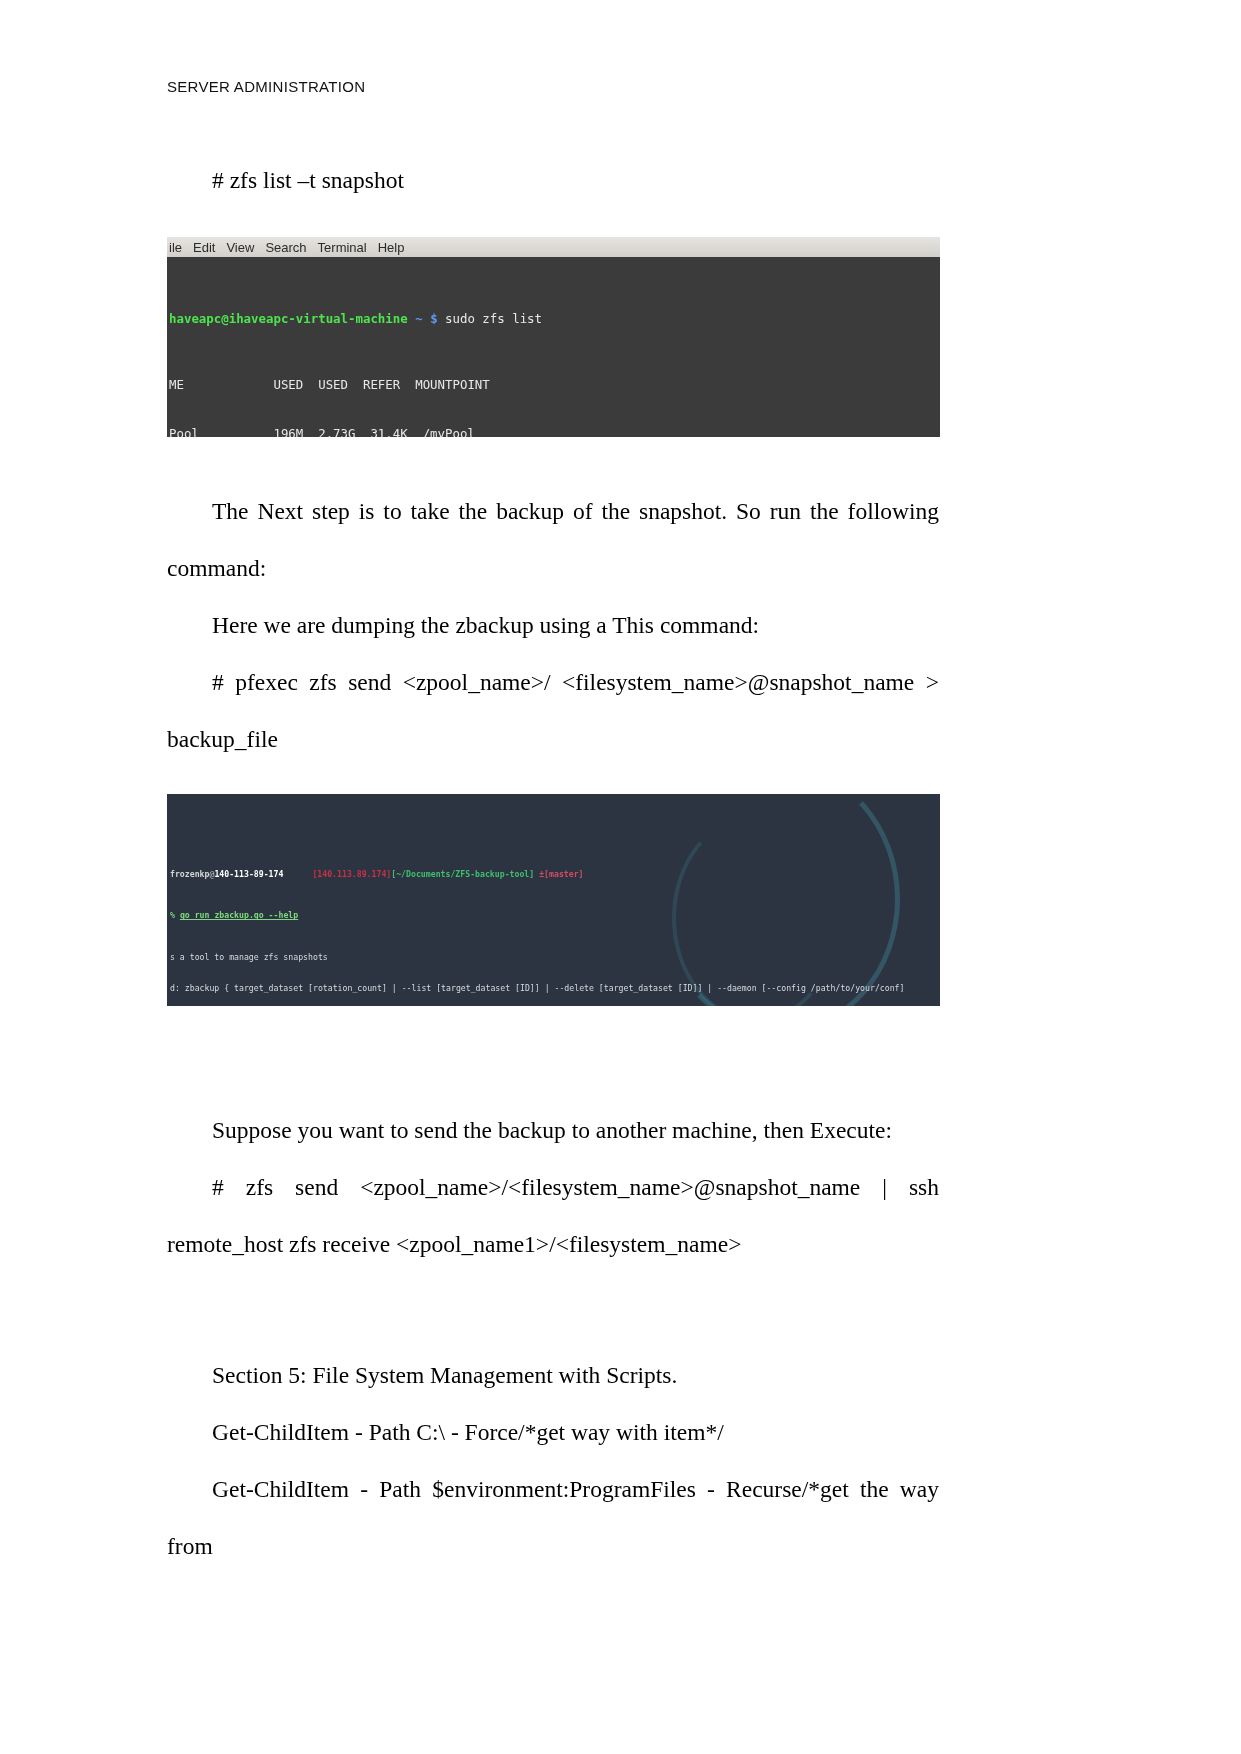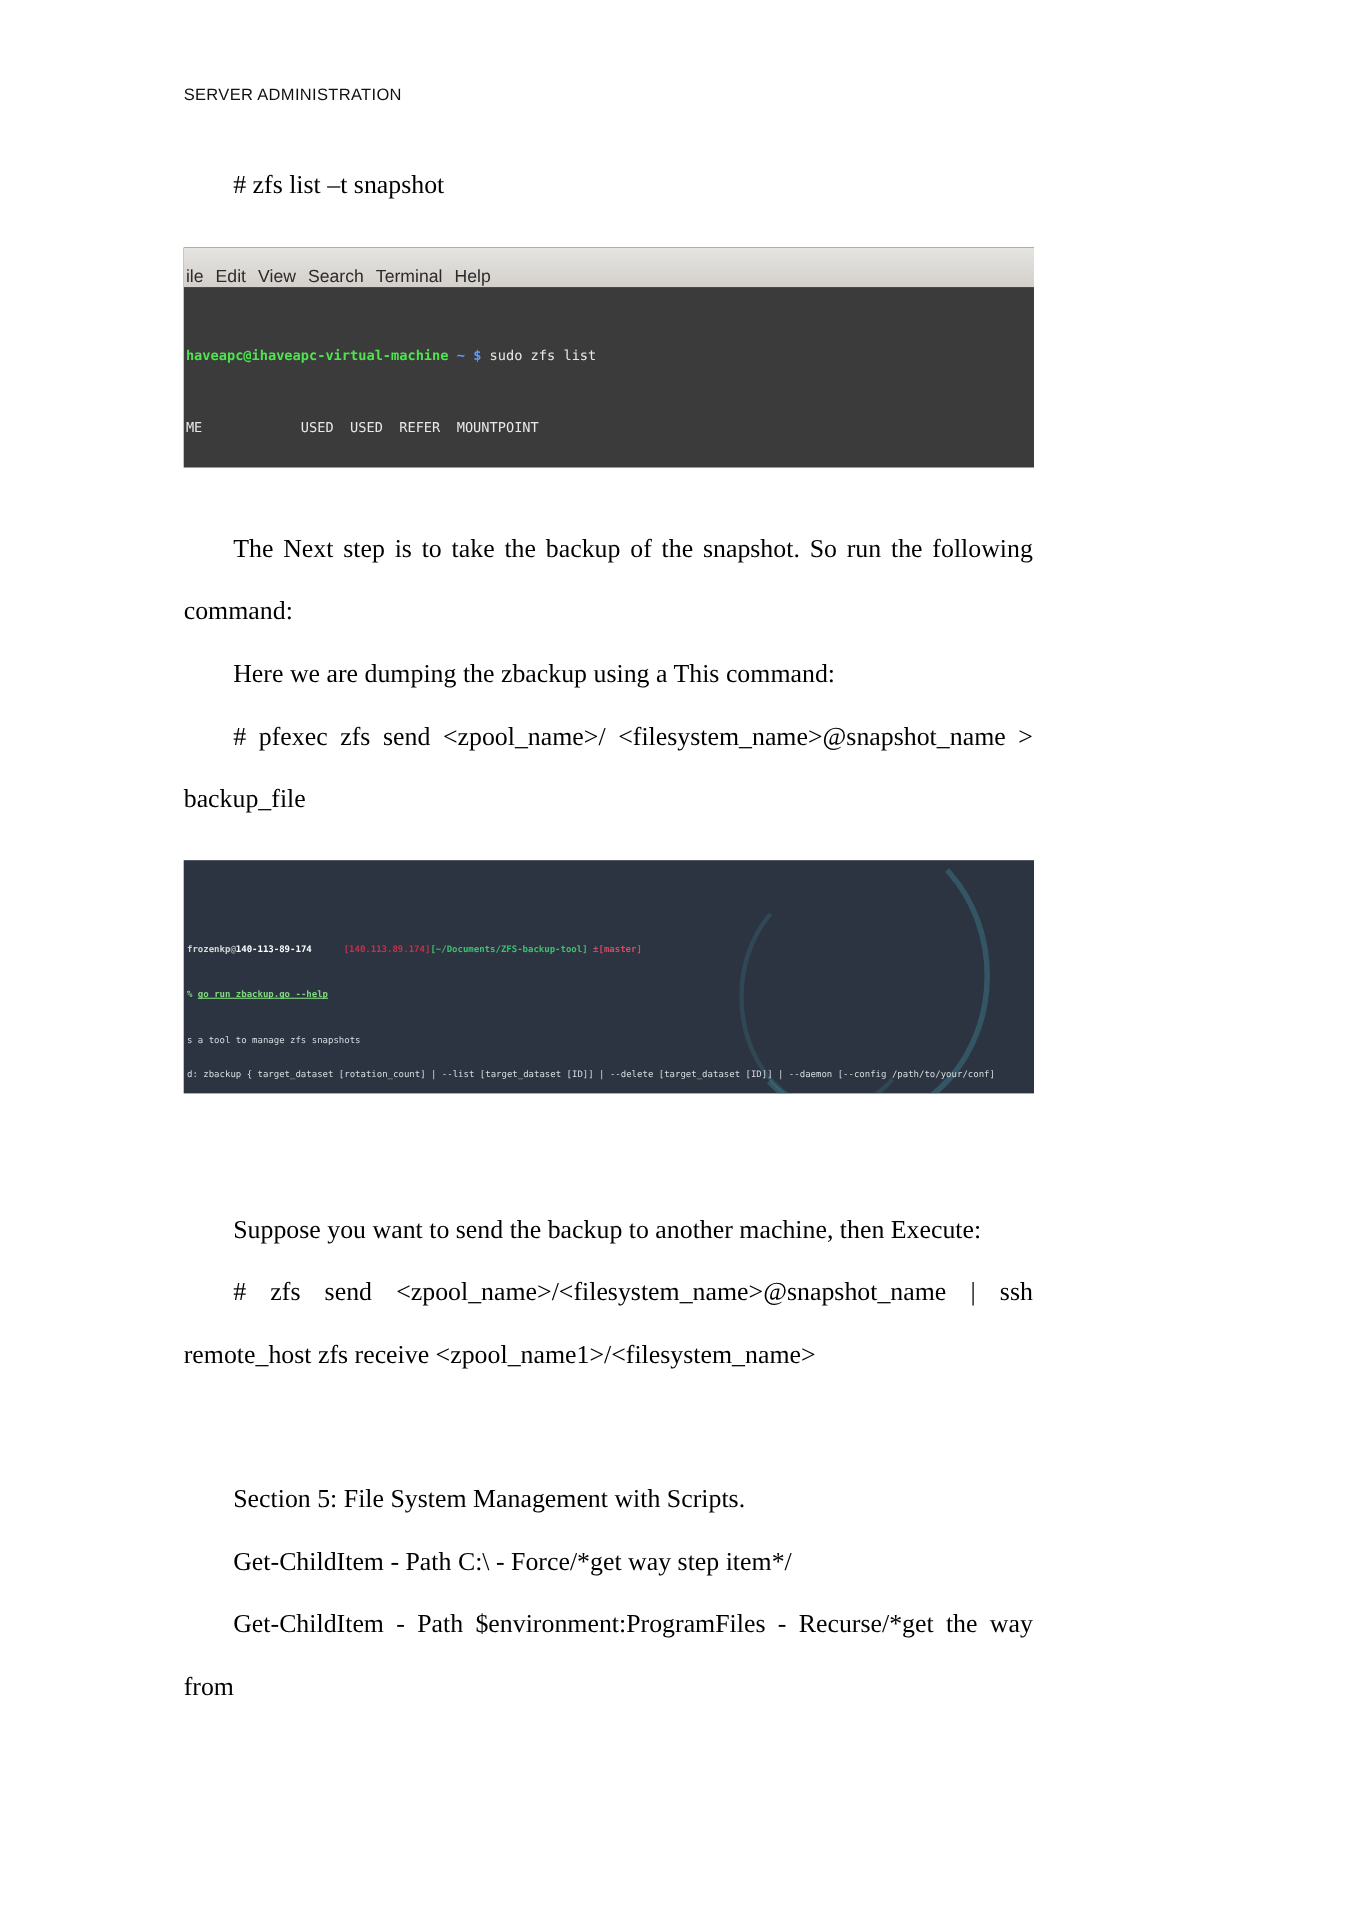--- a/index.html
+++ b/index.html
@@ -31,21 +31,21 @@
     font-size: 15px;
     letter-spacing: 0.3px;
     color: #111111;
     font-weight: 400;
   }
 
   
   .content {
     position: absolute;
     left: 167px;
-    top: 140px;
+    top: 152px;
     width: 772px;
   }
 
   p.para {
     margin: 0 0 0 0;
     font-size: 23.5px;
     line-height: 57px;
     text-align: justify;
     text-justify: inter-word;
     color: #000000;
@@ -59,28 +59,28 @@
   .term1 {
     position: relative;
     width: 773px;
     height: 200px;
     margin-top: 28px;
     background: #3b3b3b;
     overflow: hidden;
     font-family: "DejaVu Sans Mono", monospace;
   }
   .term1-menubar {
-    height: 36px;
+    height: 20px;
     background: linear-gradient(to bottom, #e6e4e1 0%, #d3d0cb 100%);
     display: flex;
-    align-items: flex-end;
+    align-items: center;
     padding-left: 2px;
     gap: 11px;
     font-family: "Liberation Sans", sans-serif;
-    font-size: 16px;
+    font-size: 13px;
     color: #2b2b2b;
   }
   .term1-body {
     padding: 4px 0 0 2px;
     font-size: 12.4px;
     line-height: 16.5px;
     color: #e8e8e8;
     white-space: pre;
   }
   .t1line { position: relative; height: 16.5px; }
@@ -219,18 +219,18 @@
     <div class="spacer-lg"></div>
 
     <p class="para indent">Suppose you want to send the backup to another machine, then Execute:</p>
 
     <p class="para indent">#    zfs    send     &lt;zpool_name&gt;/&lt;filesystem_name&gt;@snapshot_name    |     ssh remote_host zfs receive &lt;zpool_name1&gt;/&lt;filesystem_name&gt;</p>
 
     <div class="spacer-lg"></div>
 
     <p class="para indent">Section 5: File System Management with Scripts.</p>
 
-    <p class="para indent">Get-ChildItem - Path C:\ - Force/*get way step item*/</p>
+    <p class="para indent">Get-ChildItem - Path C:\ - Force/*get way with item*/</p>
 
     <p class="para indent">Get-ChildItem - Path $environment:ProgramFiles - Recurse/*get the way from</p>
 
   </div>
 </div>
 
 </body></html>

